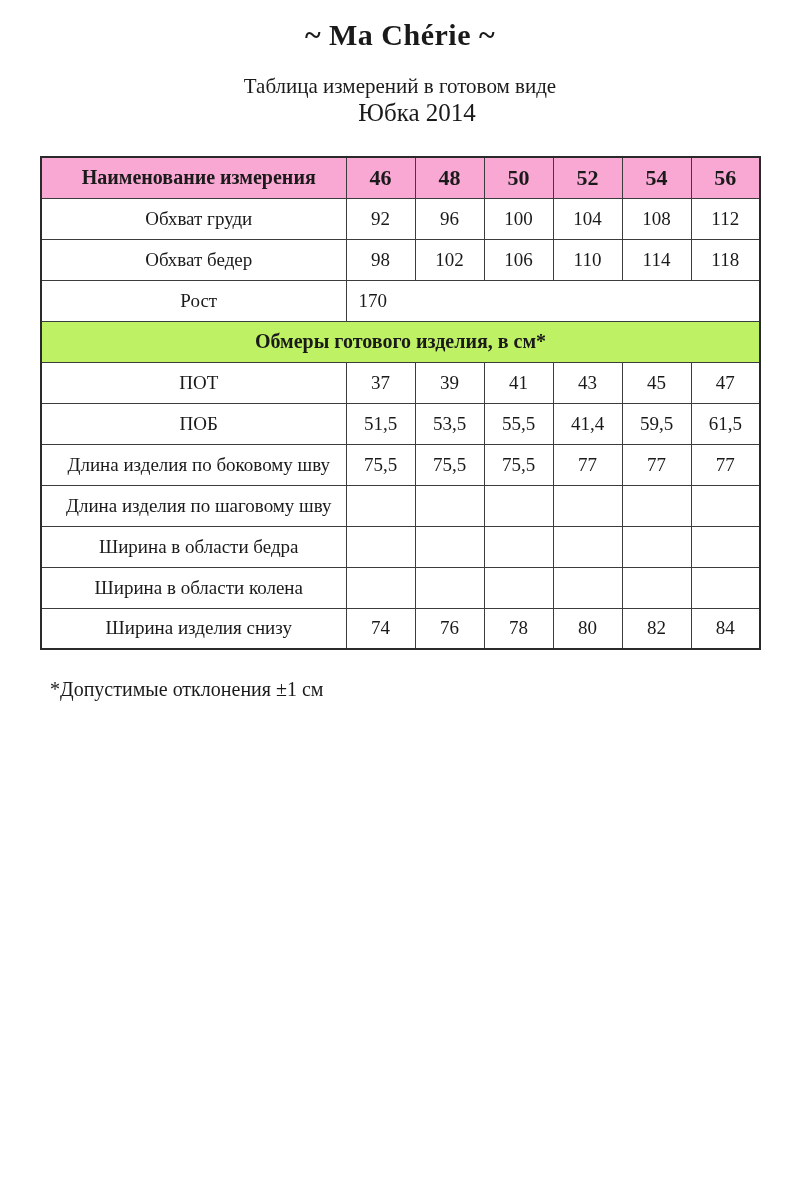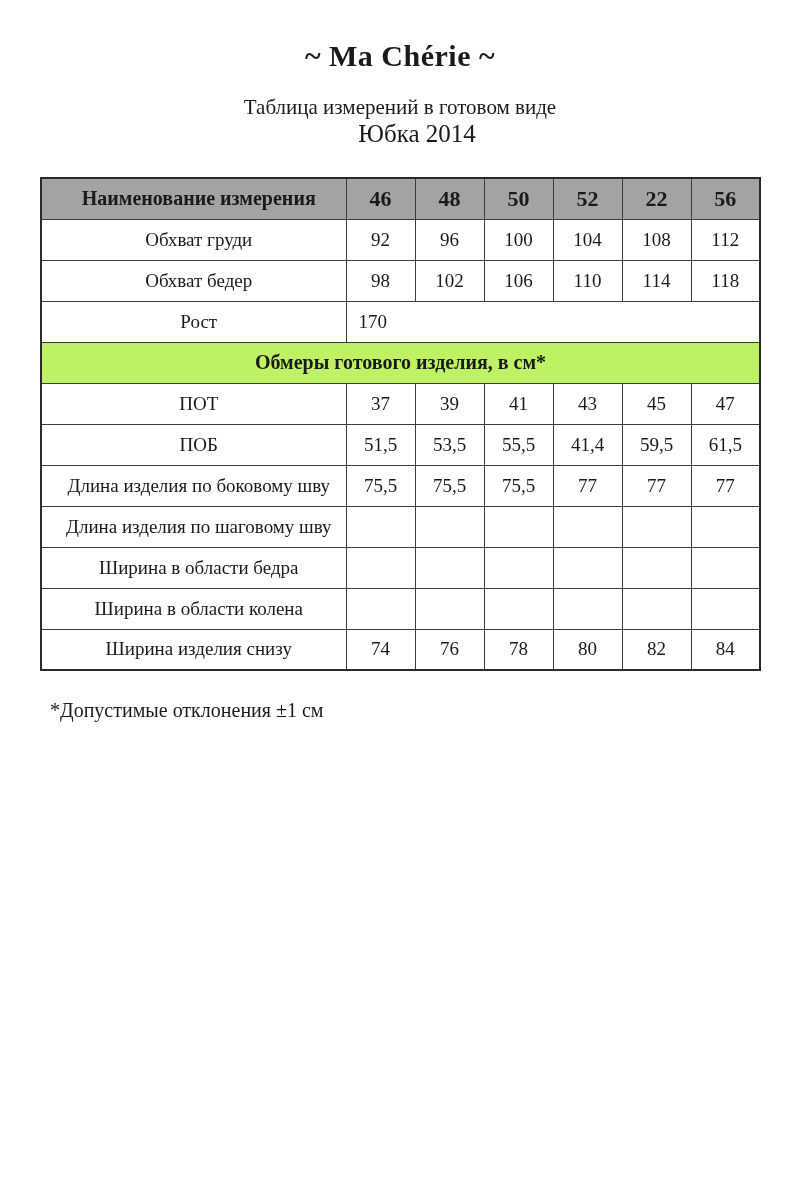--- a/index.html
+++ b/index.html
@@ -5,21 +5,21 @@
   * { margin: 0; padding: 0; box-sizing: border-box; }
   html, body {
     width: 800px; height: 1200px;
     background: #ffffff;
     font-family: "Liberation Serif", serif;
     color: #1a1a1a;
   }
   .page { width: 800px; height: 1200px; overflow: hidden; }
   .brand {
     text-align: center;
-    padding-top: 39px;
+    padding-top: 18px;
     font-size: 30px;
     font-weight: bold;
     letter-spacing: 0.5px;
   }
   .subtitle {
     text-align: center;
     margin-top: 22px;
     font-size: 21px;
   }
   .product {
@@ -39,21 +39,21 @@
     border: 1px solid #3c3c3c;
     height: 41px;
     font-size: 19px;
     vertical-align: middle;
     overflow: hidden;
     white-space: nowrap;
   }
   td.label { text-align: center; padding-left: 10px; }
   td.val { text-align: center; }
   tr.header td {
-    background: #a3a3a3;
+    background: #f9a8d4;
     font-weight: bold;
   }
   tr.header td.label { text-align: center; font-size: 20px; }
   tr.header td.val { font-size: 22px; }
   tr.section td.sec {
     background: #bef264;
     font-weight: bold;
     text-align: center;
     font-size: 20px;
   }
@@ -84,21 +84,21 @@
         <col>
         <col>
     </colgroup>
     <tbody id="table-body">
         <tr class="header">
           <td class="label">Наименование измерения</td>
           <td class="val">46</td>
           <td class="val">48</td>
           <td class="val">50</td>
           <td class="val">52</td>
-          <td class="val">22</td>
+          <td class="val">54</td>
           <td class="val">56</td>
         </tr>
         <tr>
           <td class="label">Обхват груди</td>
           <td class="val">92</td>
           <td class="val">96</td>
           <td class="val">100</td>
           <td class="val">104</td>
           <td class="val">108</td>
           <td class="val">112</td>

